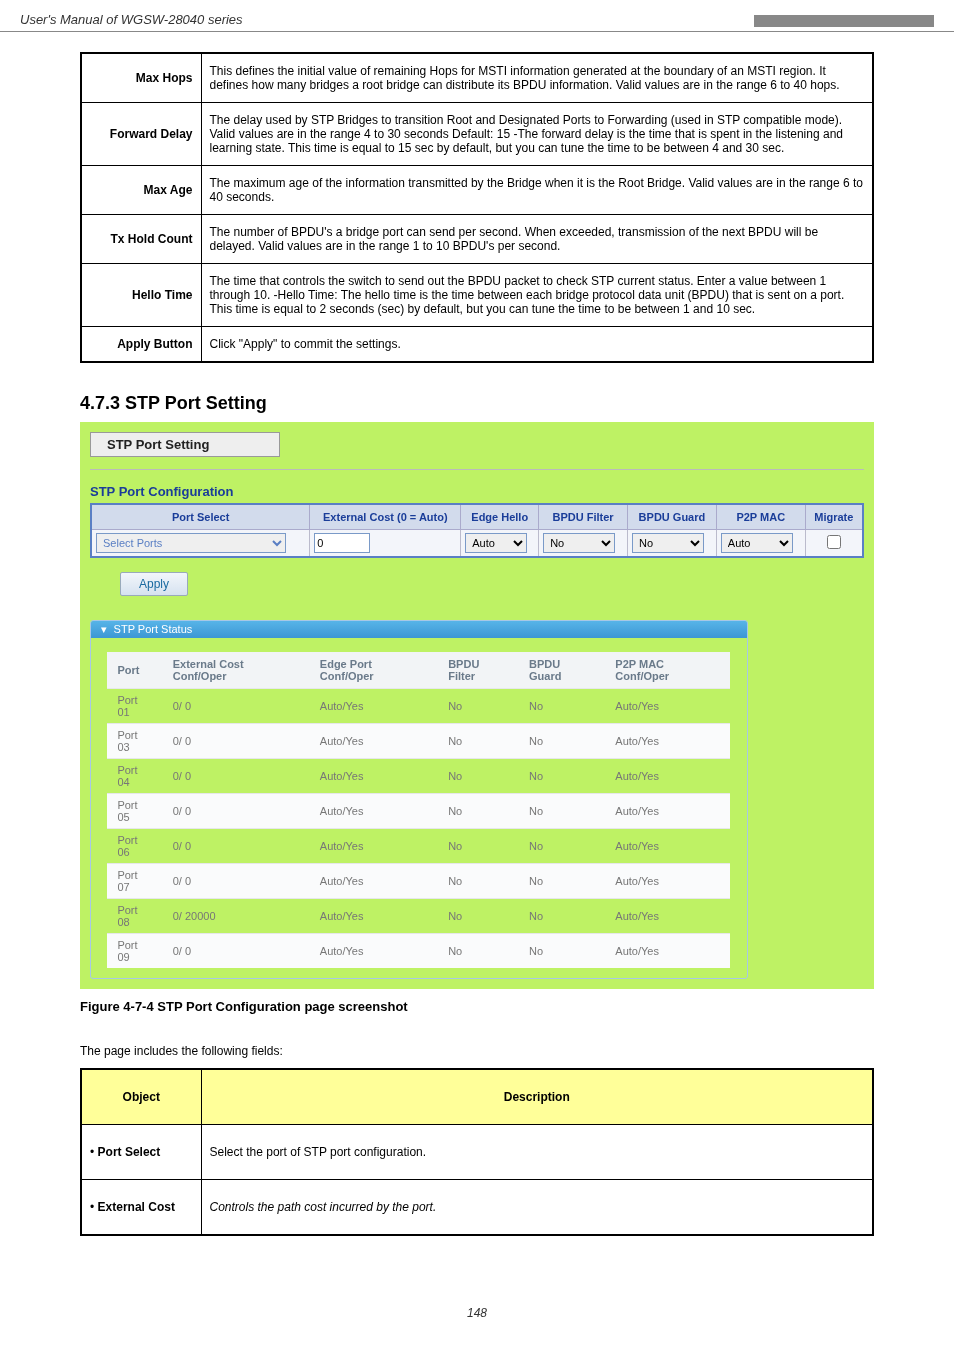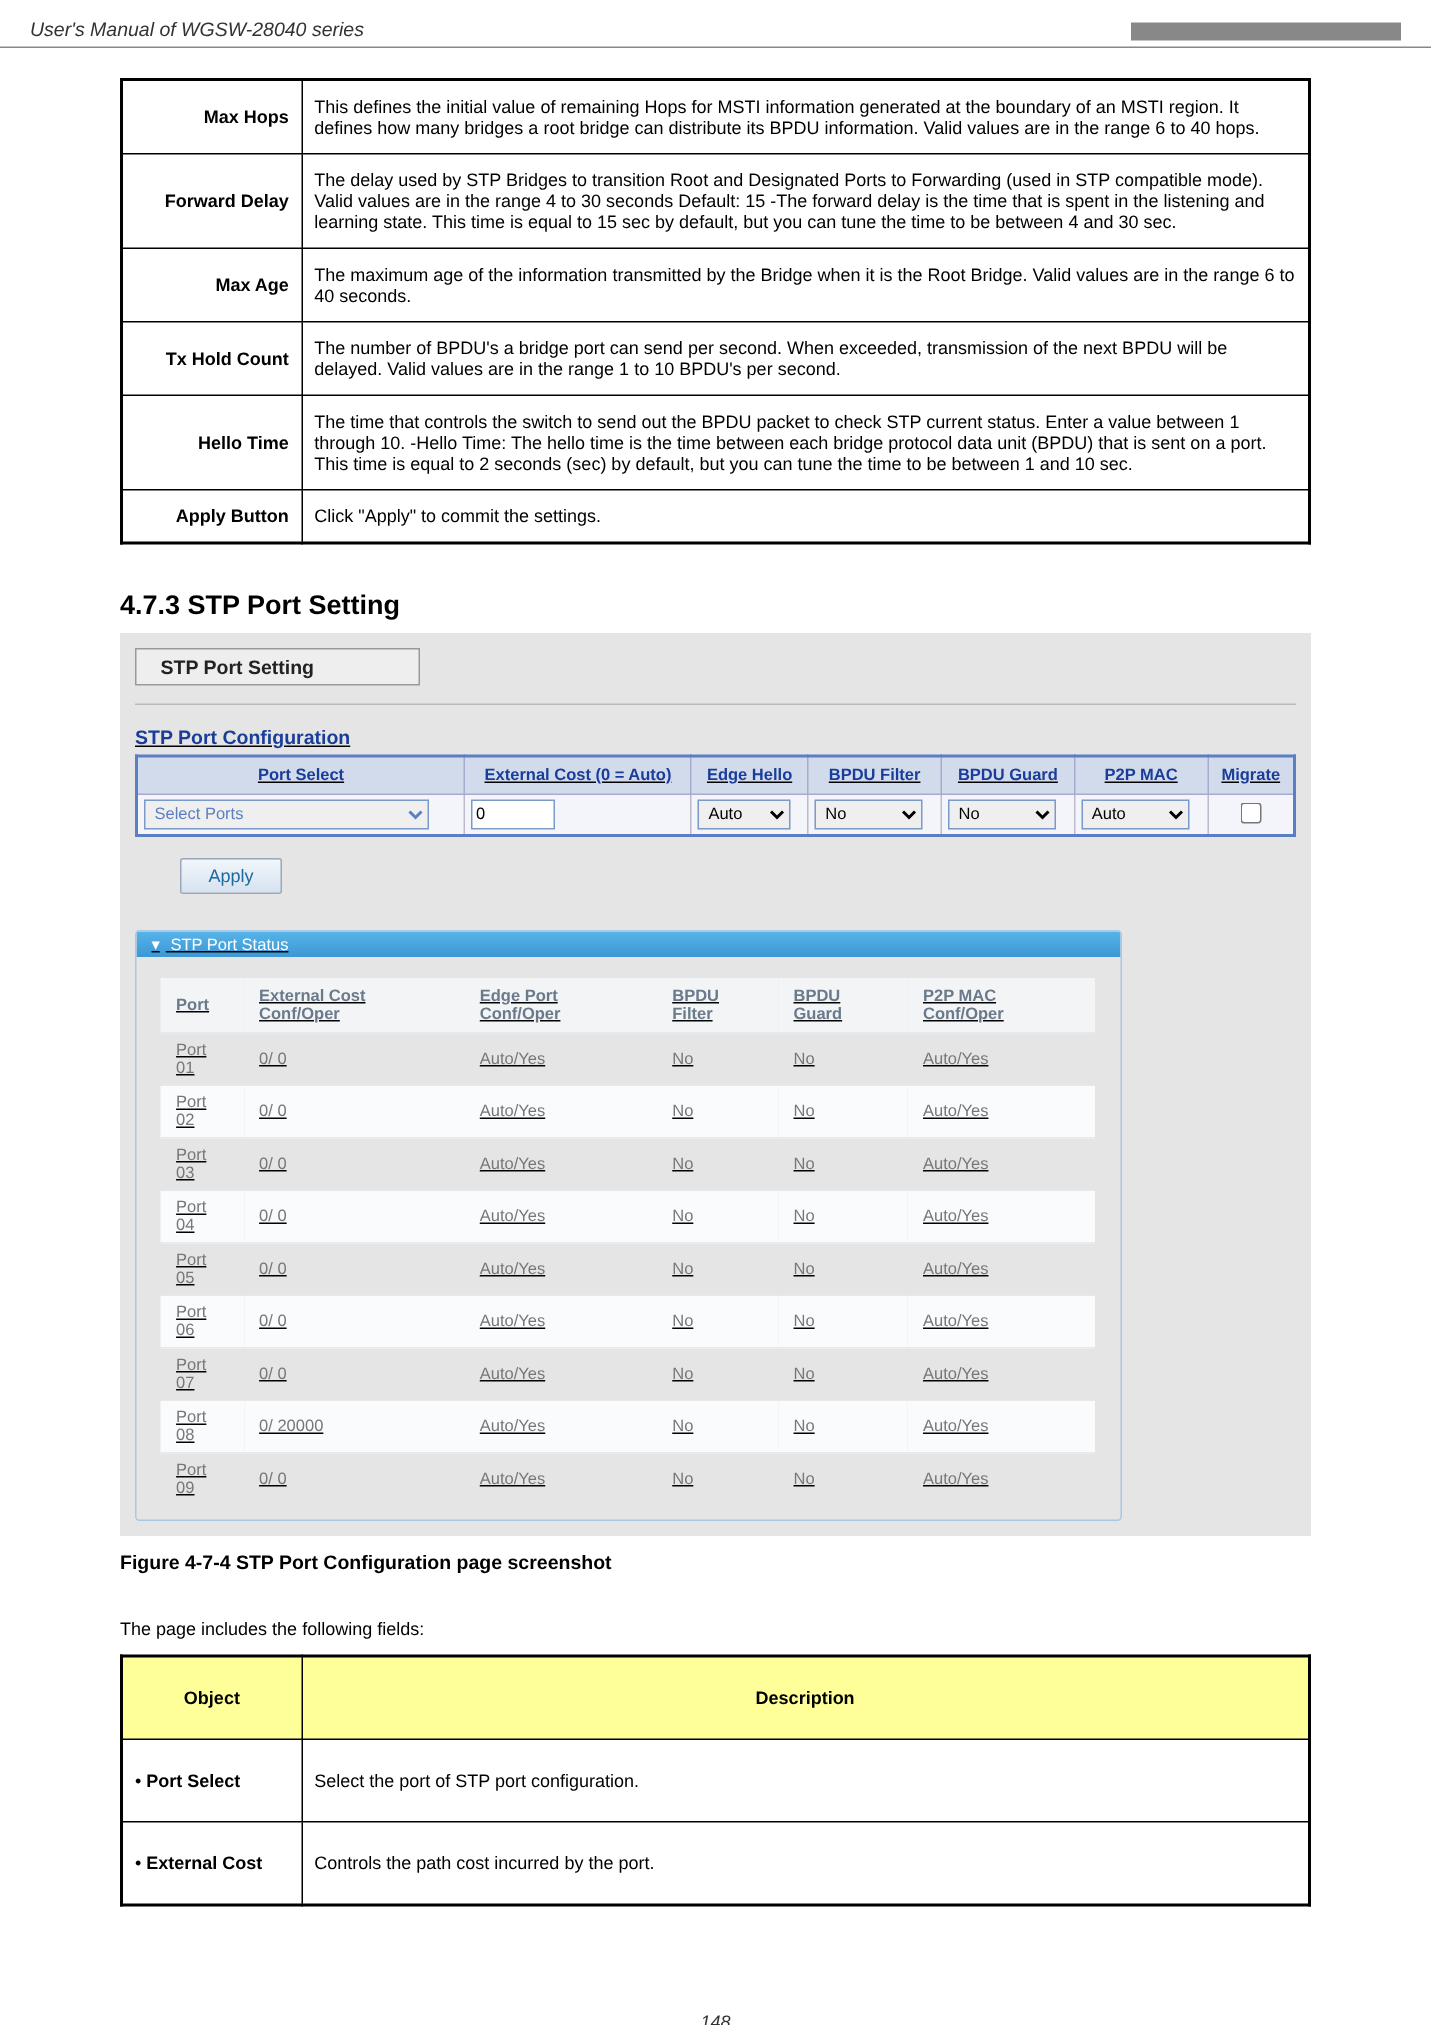--- a/index.html
+++ b/index.html
@@ -52,26 +52,25 @@
   .data-table th, .data-table td {
     border: 1px solid #000;
     padding: 20px 8px;
     font-size: 12px;
     text-align: center;
   }
   .data-table th { background: #ffff99; }
 
   
   .screenshot {
-    background: #e5e5e5;
+    background: #bef264;
     padding: 10px;
     width: 100%;
     font-family: Verdana, Arial, sans-serif;
     font-size: 11px;
-    text-decoration: underline;
   }
   .stp-title-bar {
     display: inline-block;
     border: 1px solid #999;
     padding: 4px 70px 4px 16px;
     font-weight: bold;
     font-size: 13px;
     background: #eee;
     color: #222;
     margin-bottom: 12px;
@@ -281,28 +280,20 @@
         <tbody id="status-rows">
             <tr>
               <td>Port 01</td>
               <td>0/ 0</td>
               <td>Auto/Yes</td>
               <td>No</td>
               <td>No</td>
               <td>Auto/Yes</td>
             </tr>
             <tr>
-              <td>Port 02</td>
-              <td>0/ 0</td>
-              <td>Auto/Yes</td>
-              <td>No</td>
-              <td>No</td>
-              <td>Auto/Yes</td>
-            </tr>
-            <tr>
               <td>Port 03</td>
               <td>0/ 0</td>
               <td>Auto/Yes</td>
               <td>No</td>
               <td>No</td>
               <td>Auto/Yes</td>
             </tr>
             <tr>
               <td>Port 04</td>
               <td>0/ 0</td>
@@ -367,20 +358,20 @@
         <th>Description</th>
       </tr>
     </thead>
     <tbody id="fields-rows">
         <tr>
           <td style="text-align: left;">• <span class="obj-tag">Port Select</span></td>
           <td style="text-align: left;">Select the port of STP port configuration.</td>
         </tr>
         <tr>
           <td style="text-align: left;">• <span class="obj-tag">External Cost</span></td>
-          <td style="text-align: left;">Controls the path cost incurred by the port.</td>
+          <td style="text-align: left; font-style: italic;">Controls the path cost incurred by the port.</td>
         </tr>
       </tbody>
   </table>
 
 </div>
 
 <div class="footer">148</div>
 
 </body></html>

